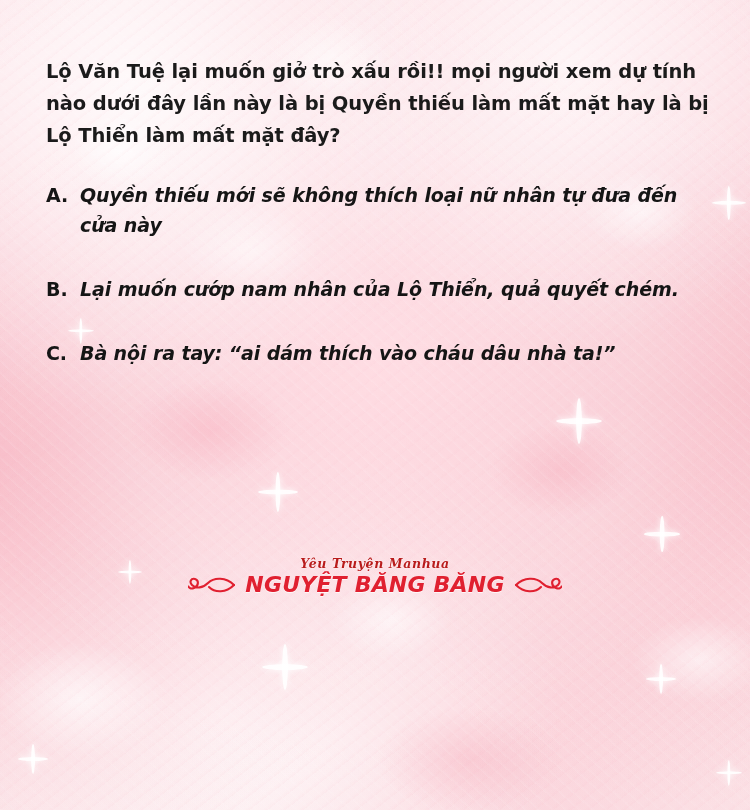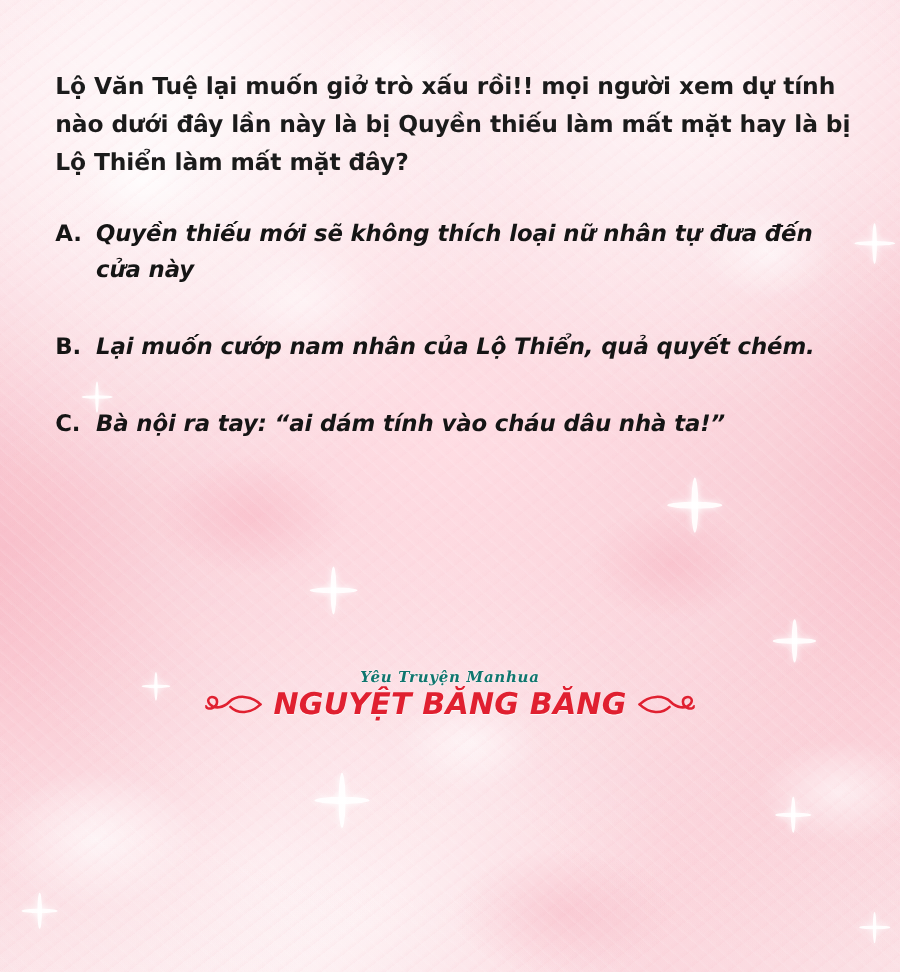--- a/index.html
+++ b/index.html
@@ -141,35 +141,35 @@
     width: 750px;
     text-align: center;
     user-select: none;
   }
   .wm-top {
     font-family: "DejaVu Serif", serif;
     font-style: italic;
     font-weight: 700;
     font-size: 12.5px;
     letter-spacing: 0.6px;
-    color: #0f766e;
+    color: #b91c1c;
     text-shadow: 0 0 2px rgba(255,255,255,0.9);
     margin-bottom: 1px;
   }
   .wm-main-row {
     display: flex;
     align-items: center;
     justify-content: center;
     gap: 9px;
   }
   .wm-main {
     font-family: "DejaVu Sans", sans-serif;
     font-weight: 700;
     font-style: italic;
-    font-size: 25px;
+    font-size: 22px;
     letter-spacing: 0.2px;
     color: #e02030;
     text-shadow: 0 1px 0 rgba(255,255,255,0.75);
     white-space: nowrap;
   }
   .flourish {
     display: block;
     flex: 0 0 auto;
   }
 </style>
@@ -203,21 +203,21 @@
       <span class="choice-text">Quyền thiếu mới sẽ không thích loại nữ nhân tự đưa đến cửa này</span>
     </div>
 
     <div class="choice">
       <span class="choice-letter">B.</span>
       <span class="choice-text">Lại muốn cướp nam nhân của Lộ Thiển, quả quyết chém.</span>
     </div>
 
     <div class="choice">
       <span class="choice-letter">C.</span>
-      <span class="choice-text">Bà nội ra tay: “ai dám tính vào cháu dâu nhà ta!”</span>
+      <span class="choice-text">Bà nội ra tay: “ai dám thích vào cháu dâu nhà ta!”</span>
     </div>
 
   </div>
 
   <div class="watermark">
     <div class="wm-top">Yêu Truyện Manhua</div>
     <div class="wm-main-row">
       <svg class="flourish" width="48" height="20" viewBox="0 0 48 20">
         <path d="M46 10 C38 2, 26 2, 20 8 C15 13, 8 14, 4 10 C1 7, 3 3, 7 4 C11 5, 11 11, 6 13 C3 14.2, 1 13, 0.5 11.5" fill="none" stroke="#e02030" stroke-width="2.1" stroke-linecap="round"></path>
         <path d="M46 10 C38 18, 27 18, 21 12" fill="none" stroke="#e02030" stroke-width="2.1" stroke-linecap="round"></path>

